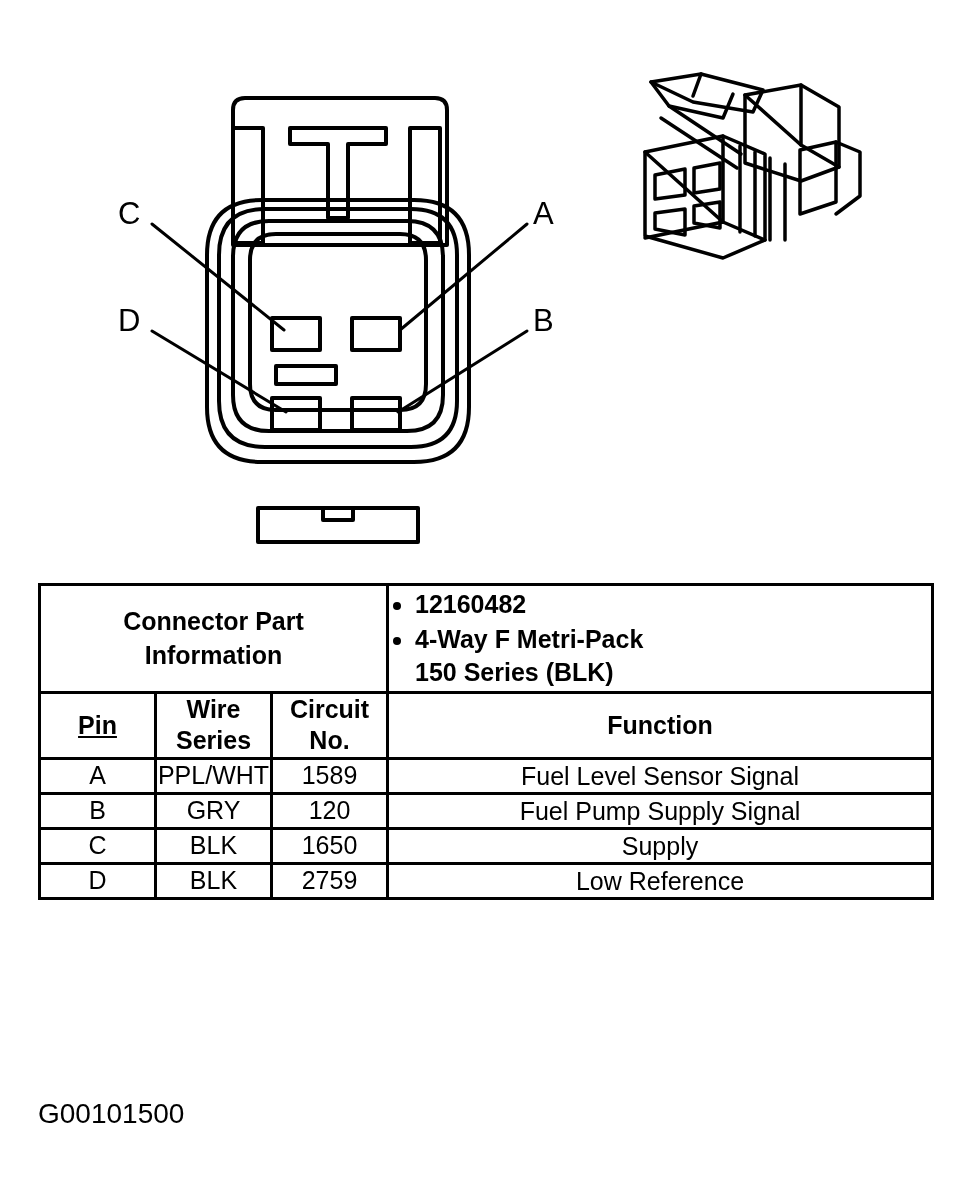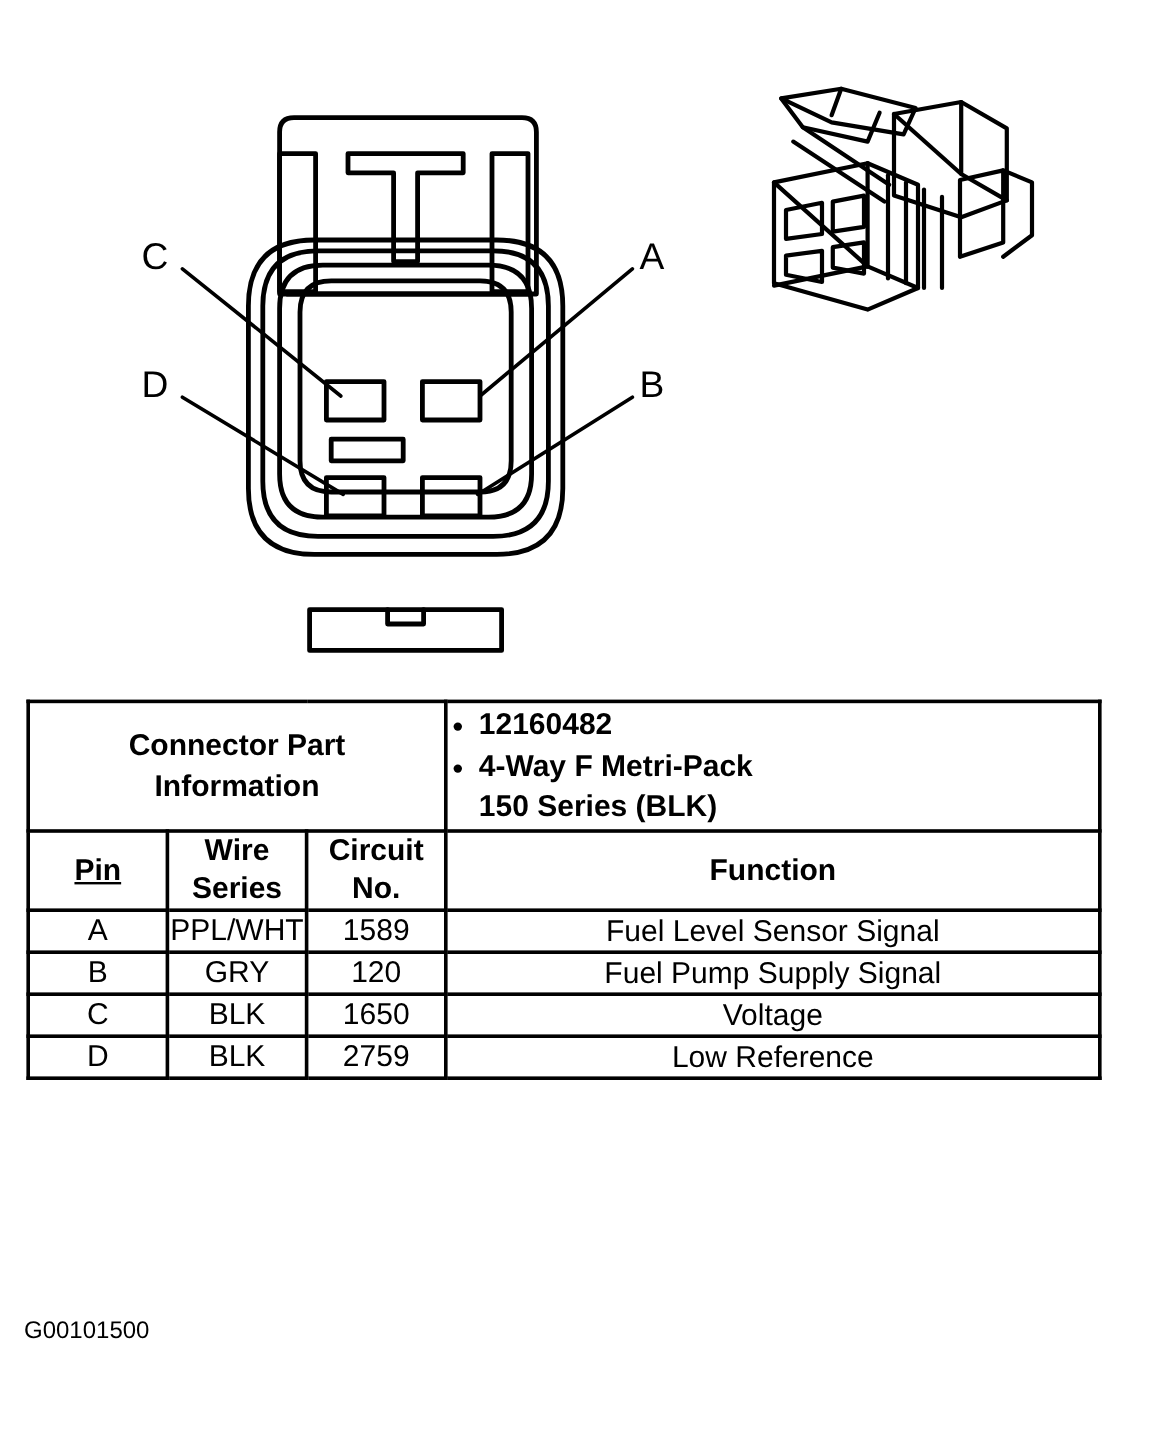--- a/index.html
+++ b/index.html
@@ -39,21 +39,21 @@
   }
 
   #label-C { left: 118px; top: 198px; }
   #label-A { left: 533px; top: 198px; }
   #label-D { left: 118px; top: 305px; }
   #label-B { left: 533px; top: 305px; }
 
   
   #connector-table {
     position: absolute;
-    left: 22px;
+    left: 38px;
     top: 583px;
     width: 896px;
     border-collapse: collapse;
     table-layout: fixed;
   }
   #connector-table td,
   #connector-table th {
     border: 3px solid #000;
     padding: 0;
     font-size: 25px;
@@ -104,23 +104,23 @@
   }
   .cell-func {
     text-align: center;
     padding: 10px 6px 10px 14px;
     font-size: 26px;
     line-height: 1.28;
   }
 
   #figure-id {
     position: absolute;
-    left: 20px;
+    left: 38px;
     top: 1098px;
-    font-size: 20px;
+    font-size: 28px;
     font-family: "Liberation Sans", sans-serif;
     color: #000;
   }
 </style>
 </head>
 <body>
 
 <div id="diagram-area">
 
   <svg id="diagram-svg" width="970" height="575" viewBox="0 0 970 575">
@@ -247,21 +247,21 @@
       <td class="cell-center">B</td>
       <td class="cell-center">GRY</td>
       <td class="cell-center">120</td>
       <td class="cell-func">Fuel Pump Supply Signal</td>
     </tr>
 
     <tr>
       <td class="cell-center">C</td>
       <td class="cell-center">BLK</td>
       <td class="cell-center">1650</td>
-      <td class="cell-func">Voltage</td>
+      <td class="cell-func">Supply</td>
     </tr>
 
     <tr>
       <td class="cell-center">D</td>
       <td class="cell-center">BLK</td>
       <td class="cell-center">2759</td>
       <td class="cell-func">Low Reference</td>
     </tr>
   </tbody>
 </table>

